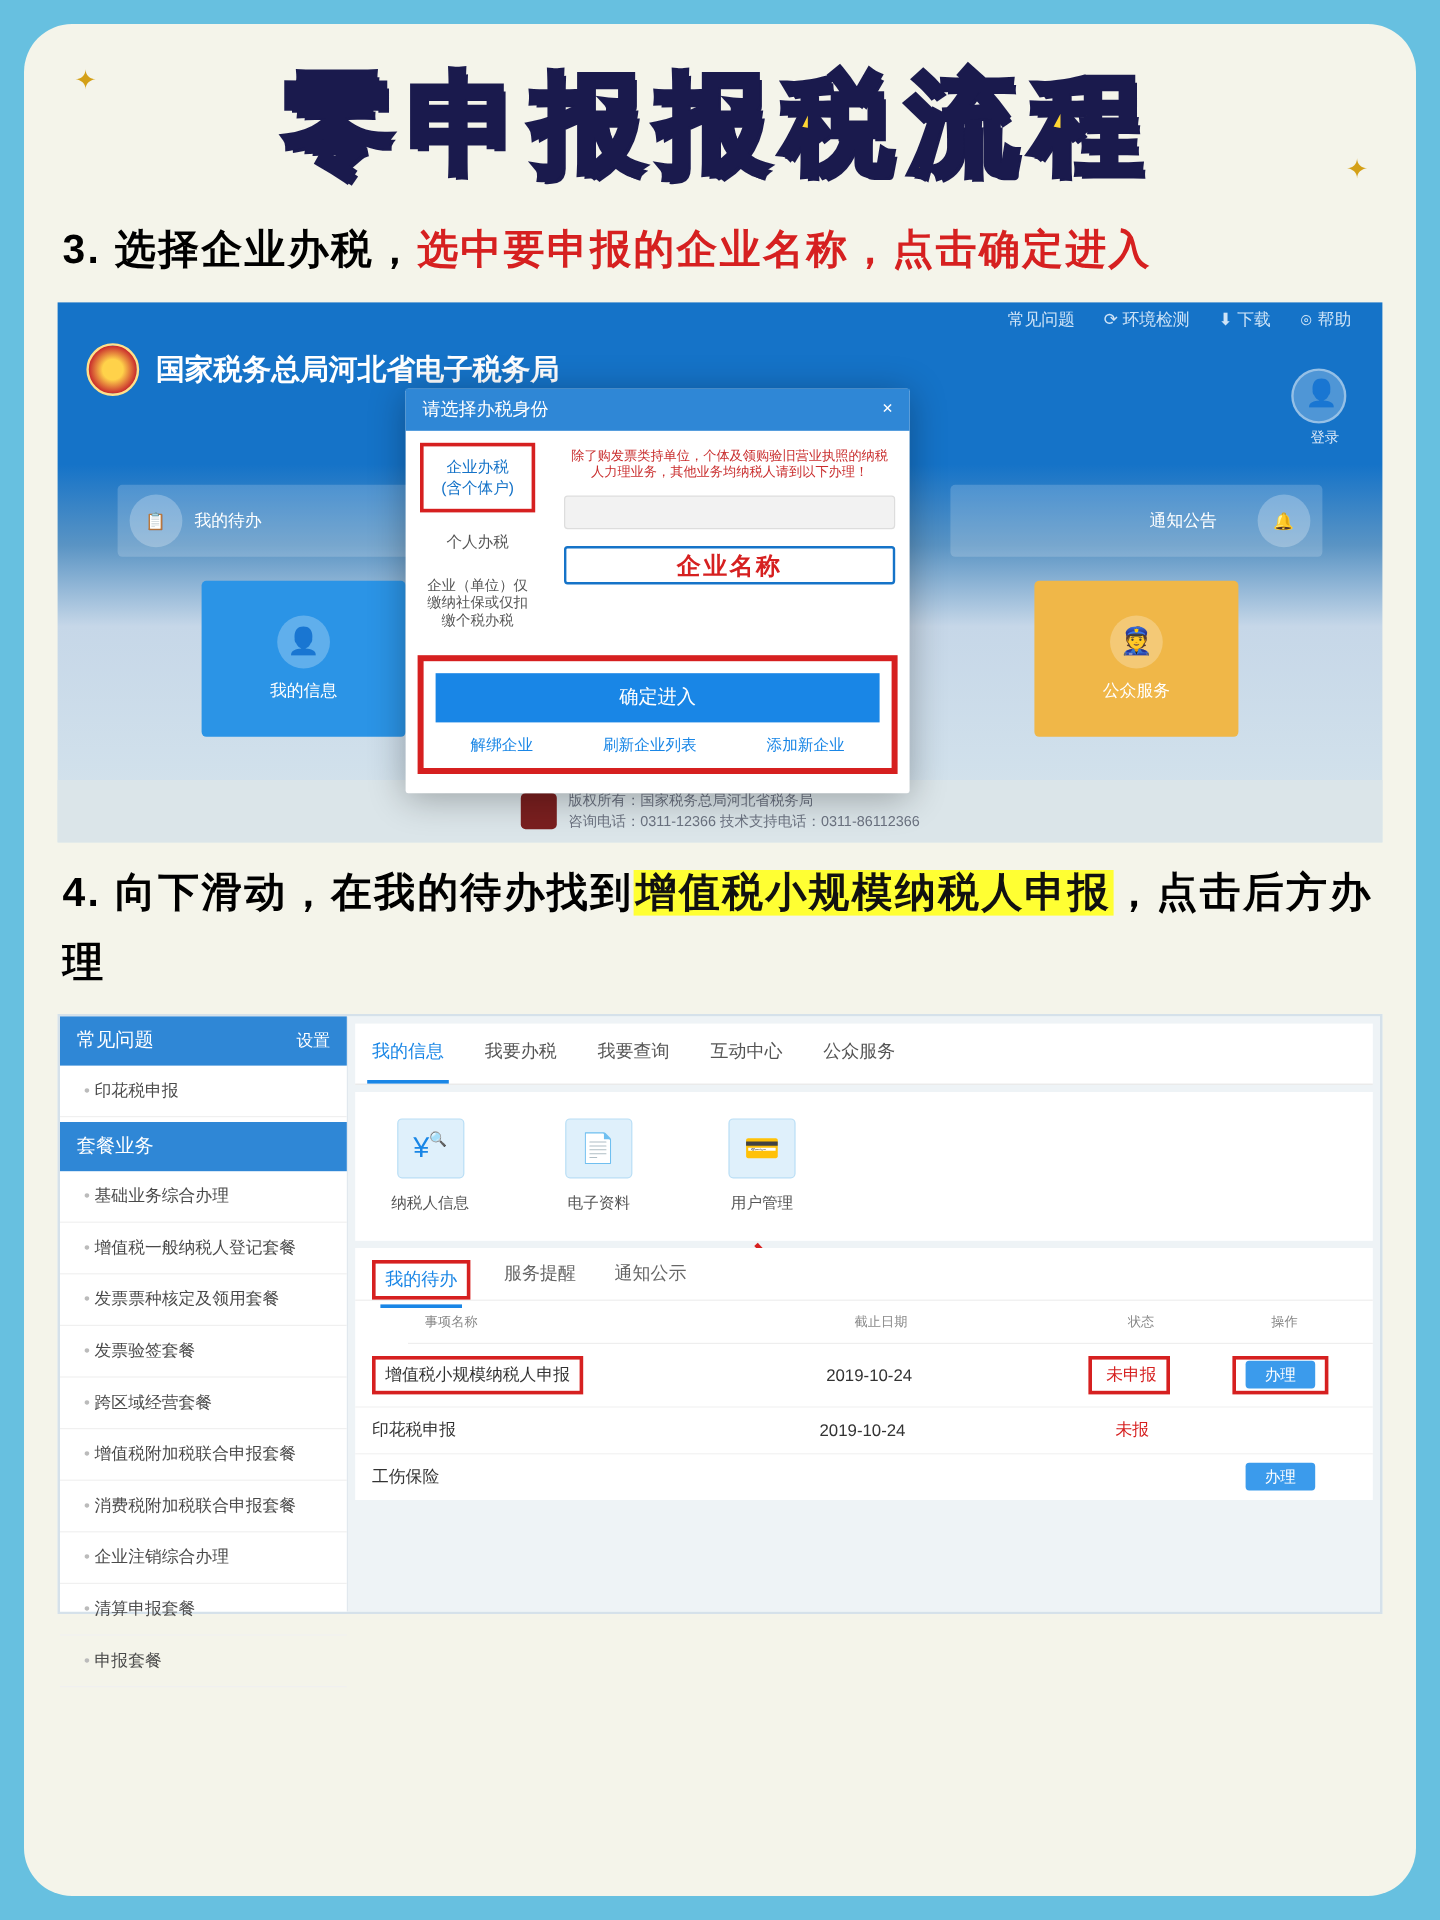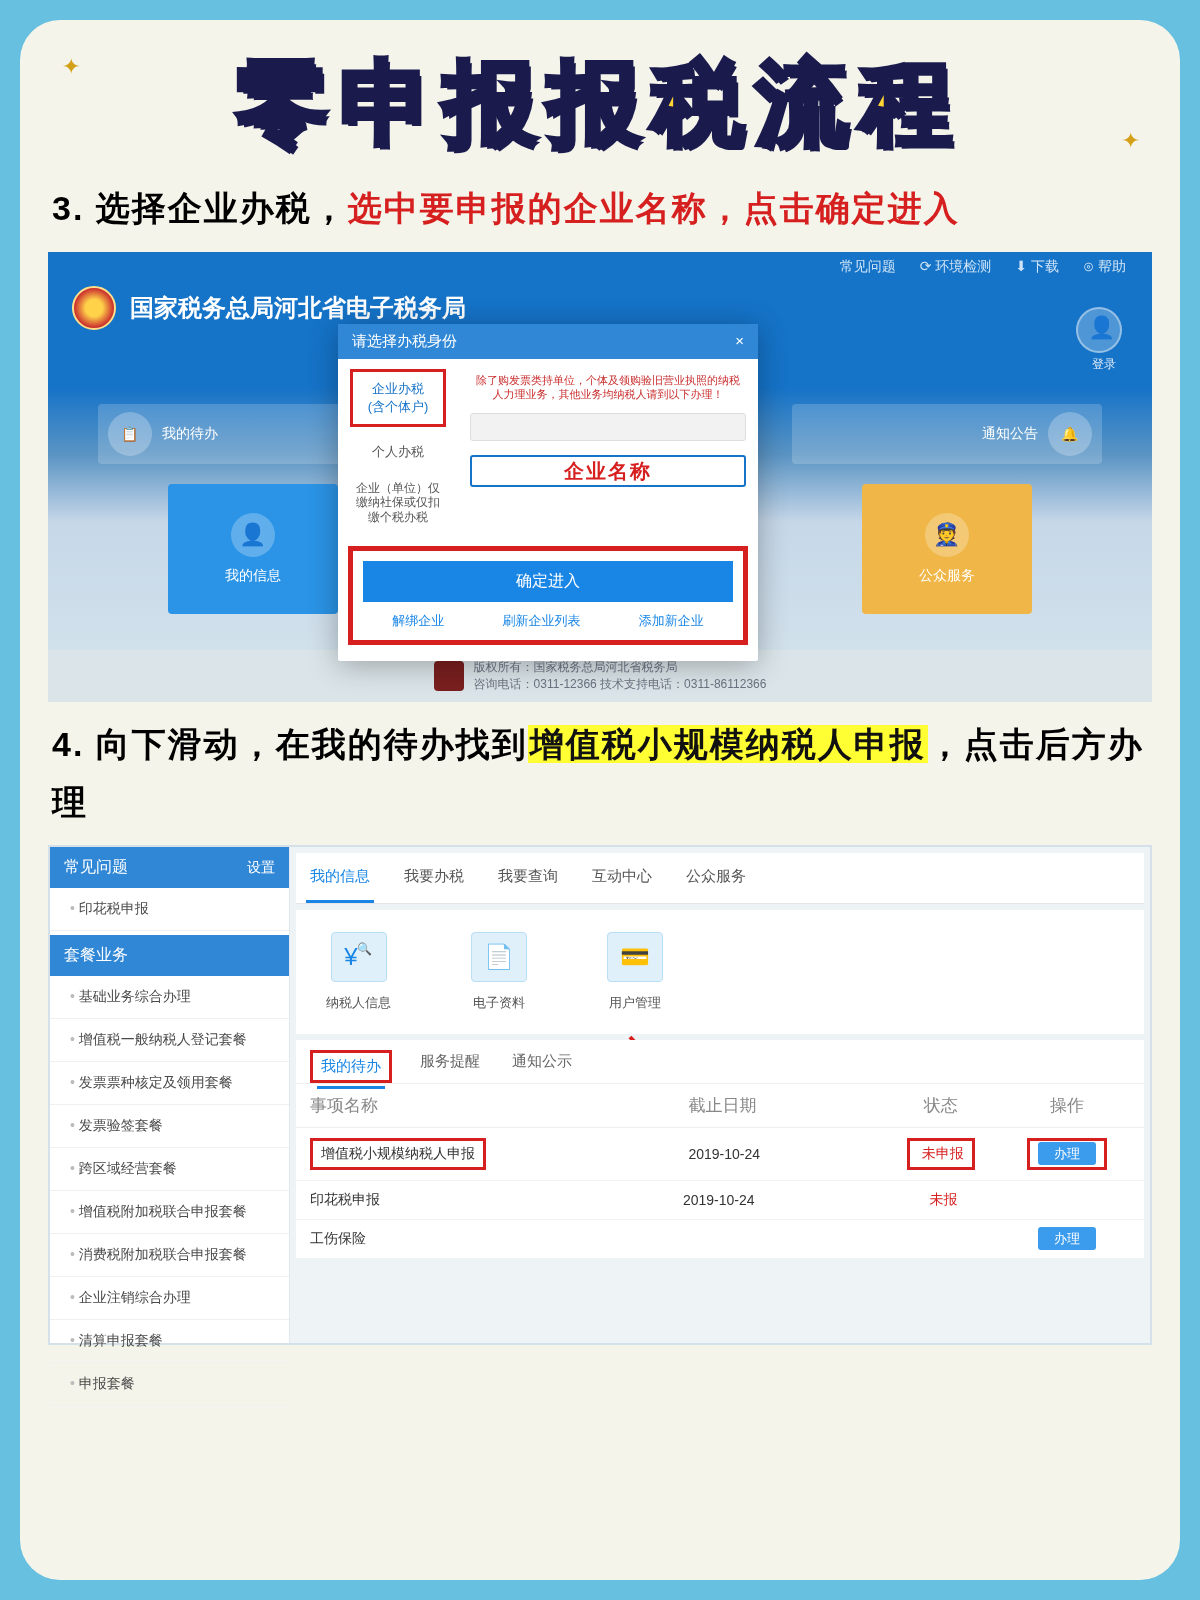--- a/index.html
+++ b/index.html
@@ -116,21 +116,21 @@
   }
   .dash-tile .ico { width:44px; height:44px; border-radius:50%; background:rgba(255,255,255,0.25); display:flex; align-items:center; justify-content:center; font-size:22px;}
   .tile1 { left:120px; top:232px; background:#2b94e6; }
   .tile2 { right:120px; top:232px; background:#f0b748; }
   .segA {
     position:absolute; left:50px; top:152px; height:60px; width:310px;
     background:rgba(255,255,255,0.18); border-radius:4px;
     display:flex; align-items:center; color:#fff; font-size:14px;
   }
   .segA .ico { width:44px; height:44px; border-radius:50%; background:rgba(255,255,255,0.25); margin:0 10px; display:flex; align-items:center; justify-content:center;}
-  .segB { position:absolute; right:50px; top:152px; height:60px; width:310px; background:rgba(255,255,255,0.18); border-radius:4px; display:flex; align-items:center; justify-content:flex-end; color:#fff; font-size:14px;}
+  .segB { position:absolute; right:50px; top:152px; height:60px; width:310px; background:rgba(255,255,255,0.18); border-radius:4px; display:flex; align-items:center; justify-content:flex-end; color:#fff; font-size:14px;gap:24px;}
   .segB .ico { width:44px; height:44px; border-radius:50%; background:rgba(255,255,255,0.25); margin:0 10px; display:flex; align-items:center; justify-content:center;}
   .footerA {
     position:absolute; bottom:0; left:0; right:0; height:52px;
     background:#dbe5e9; display:flex; align-items:center; justify-content:center;
     font-size:12px; color:#6b7280; gap:10px;
   }
   .footerA .badge { width:30px; height:30px; background:#7a1f1f; border-radius:4px; }
 
   
   .shotB {
@@ -153,21 +153,21 @@
   .tabsB span { padding:14px 4px; font-size:15px; color:#555; }
   .tabsB .active { color:#1986e6; border-bottom:3px solid #1986e6; }
   .iconrow { background:#fff; margin:0 6px; padding:22px 30px; display:flex; gap:80px;}
   .ibox { text-align:center; font-size:13px; color:#555;}
   .ibox .sq { width:56px; height:50px; margin:0 auto 12px; background:#dff0fb; border:1px solid #b9def5; border-radius:4px; display:flex; align-items:center; justify-content:center; font-size:24px; color:#1986e6;}
   .panelB { background:#fff; margin:6px 6px 0; padding:0; position:relative;}
   .ptabs { display:flex; gap:24px; padding:0 14px; border-bottom:1px solid #eee; align-items:flex-end;}
   .ptabs span { padding:12px 4px; font-size:15px; color:#666;}
   .ptabs .pa { color:#1986e6; border-bottom:3px solid #1986e6; }
   .ptabs .pa-wrap { padding:4px 4px; border:3px solid #d62020; }
-  .ptbl-head { display:flex; padding:10px 14px; font-size:17px; color:#888; border-bottom:1px solid #eee;}
+  .ptbl-head { display:flex; padding:10px 14px; font-size:11px; color:#888; border-bottom:1px solid #eee;margin-left:44px;}
   .col-name{flex:3;} .col-date{flex:1.5;} .col-stat{flex:1; text-align:center;} .col-op{flex:1; text-align:center;}
   .prow { display:flex; padding:10px 14px; font-size:14px; color:#333; align-items:center; border-bottom:1px solid #f2f2f2;}
   .redbox { border:3px solid #d62020; padding:4px 8px; display:inline-block;}
   .chip-red { color:#d62020;padding-left:12px; }
   .chip-blue { background:#3b9bec; color:#fff; padding:4px 16px; border-radius:3px; font-size:13px;}
   svg.arrow-svg { position:absolute; pointer-events:none; }
 </style>
 </head>
 <body>
 

